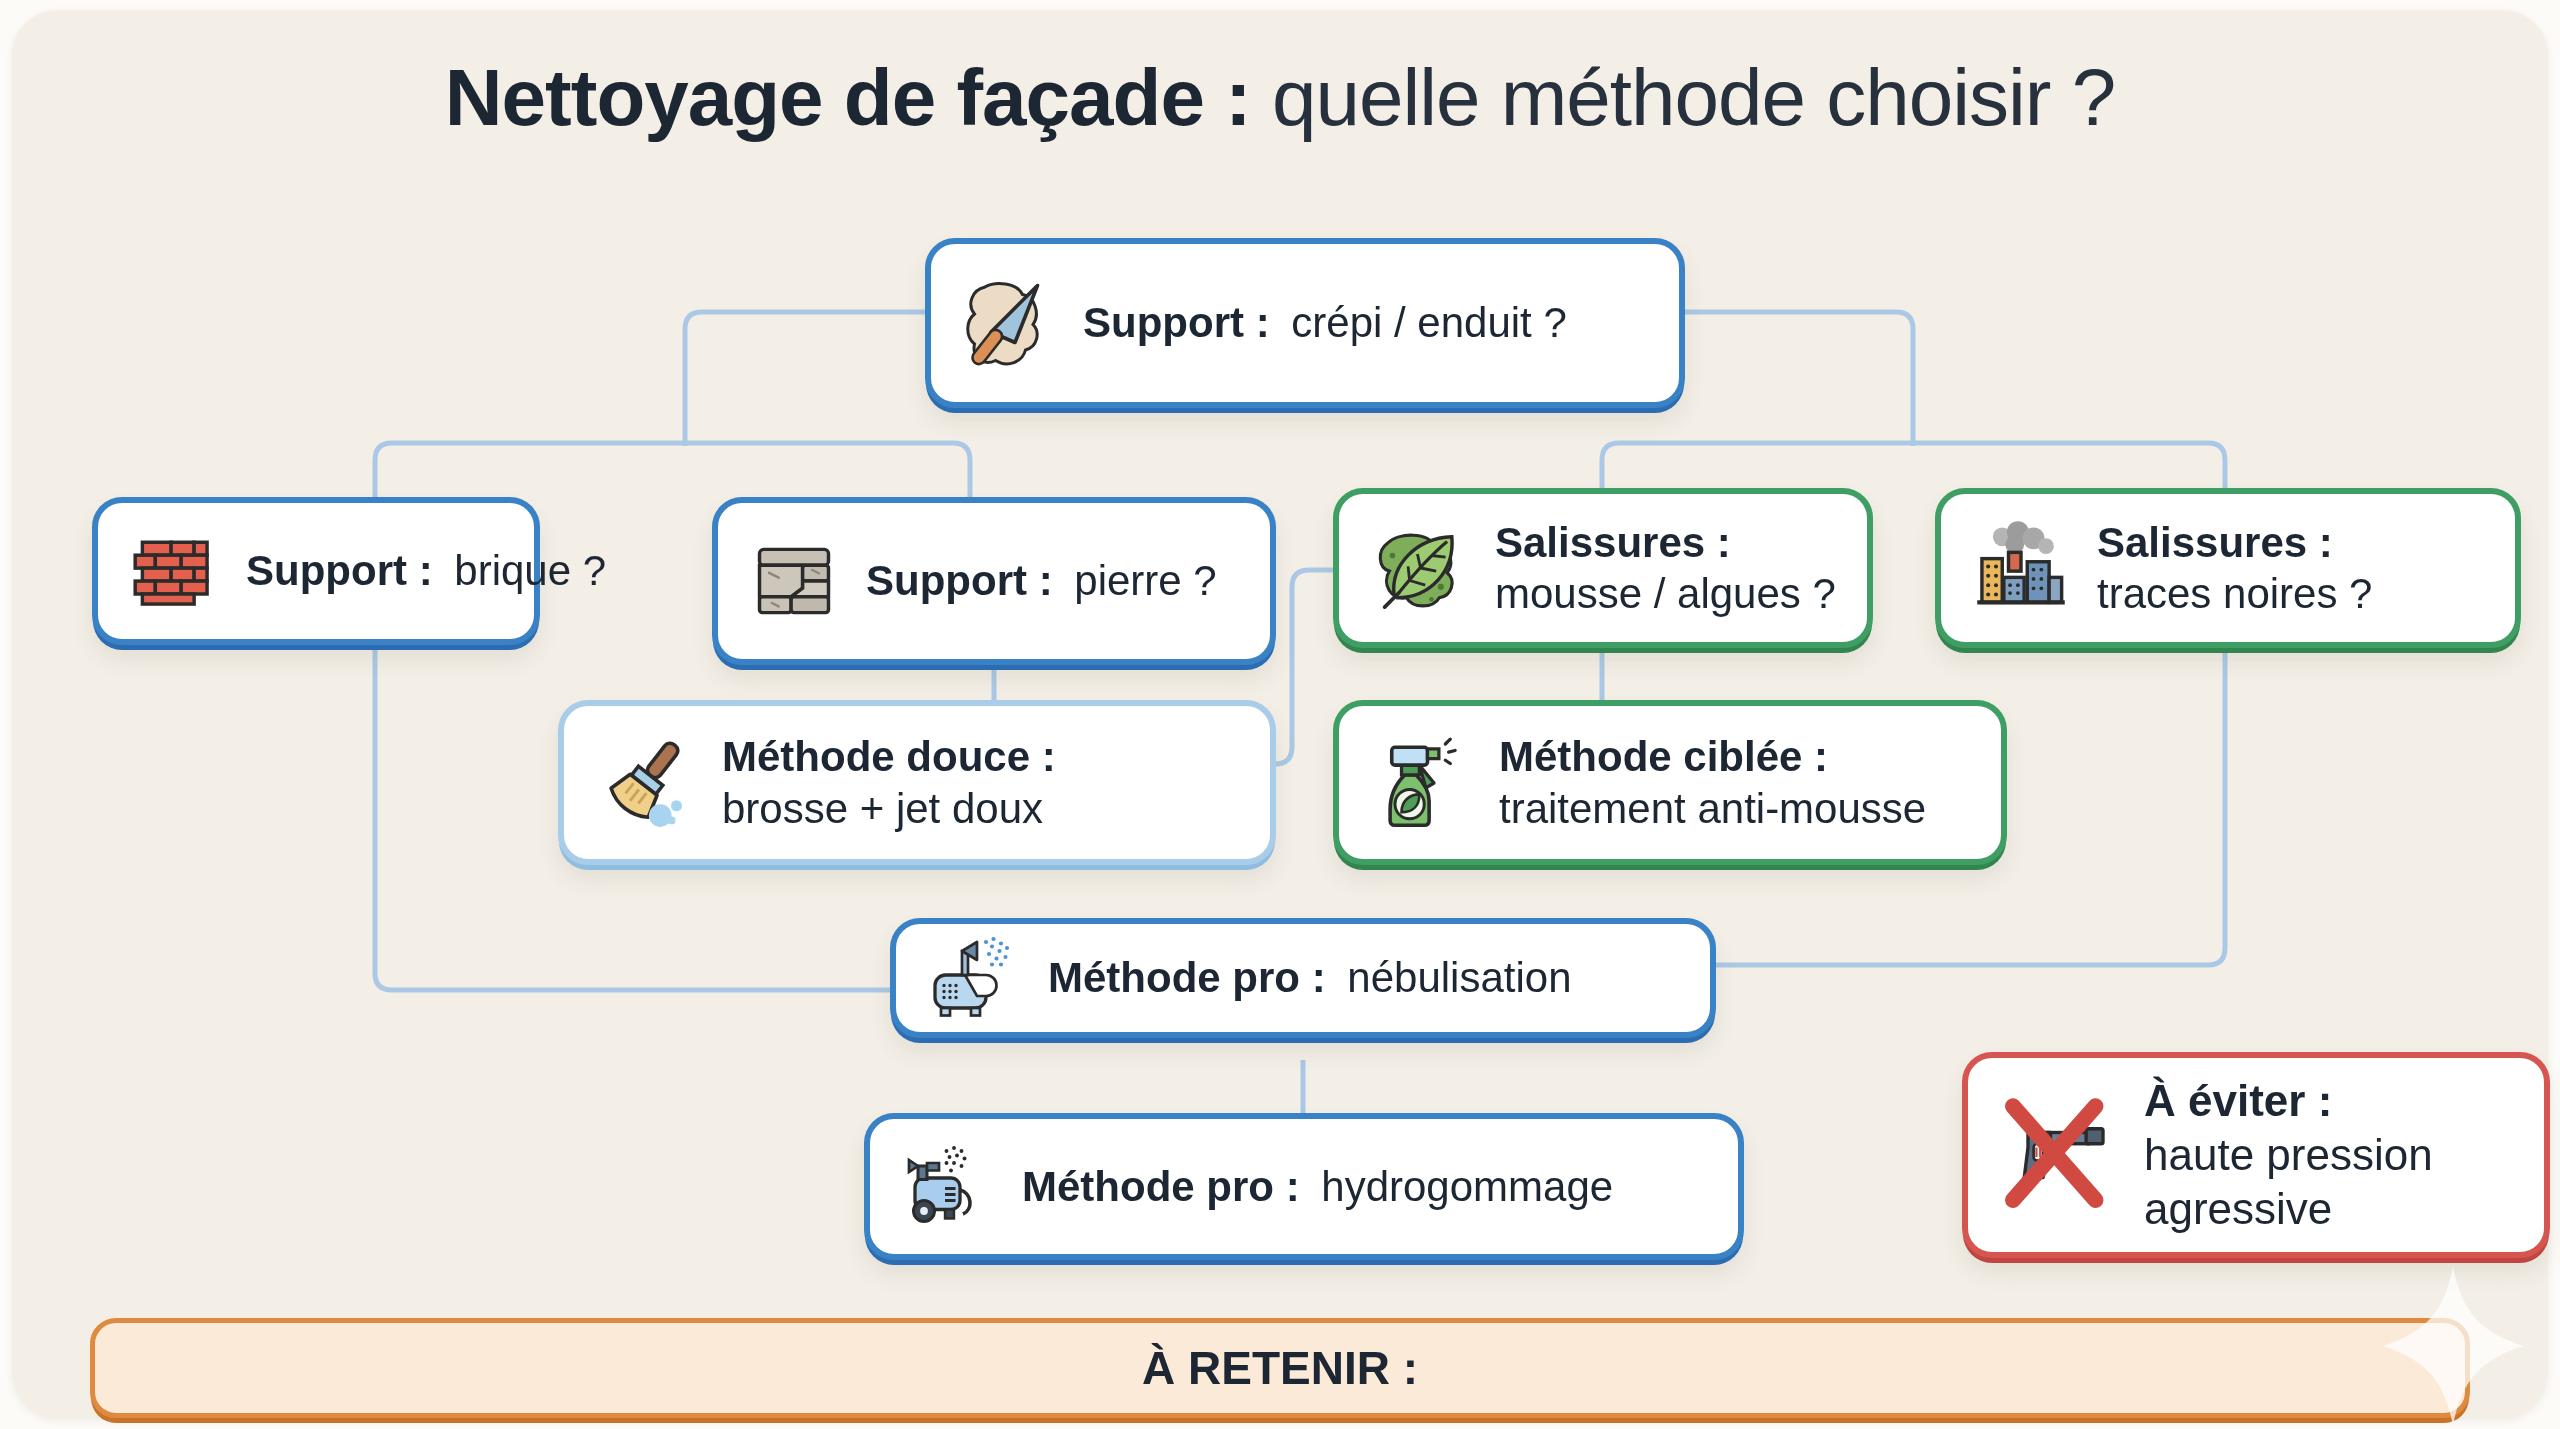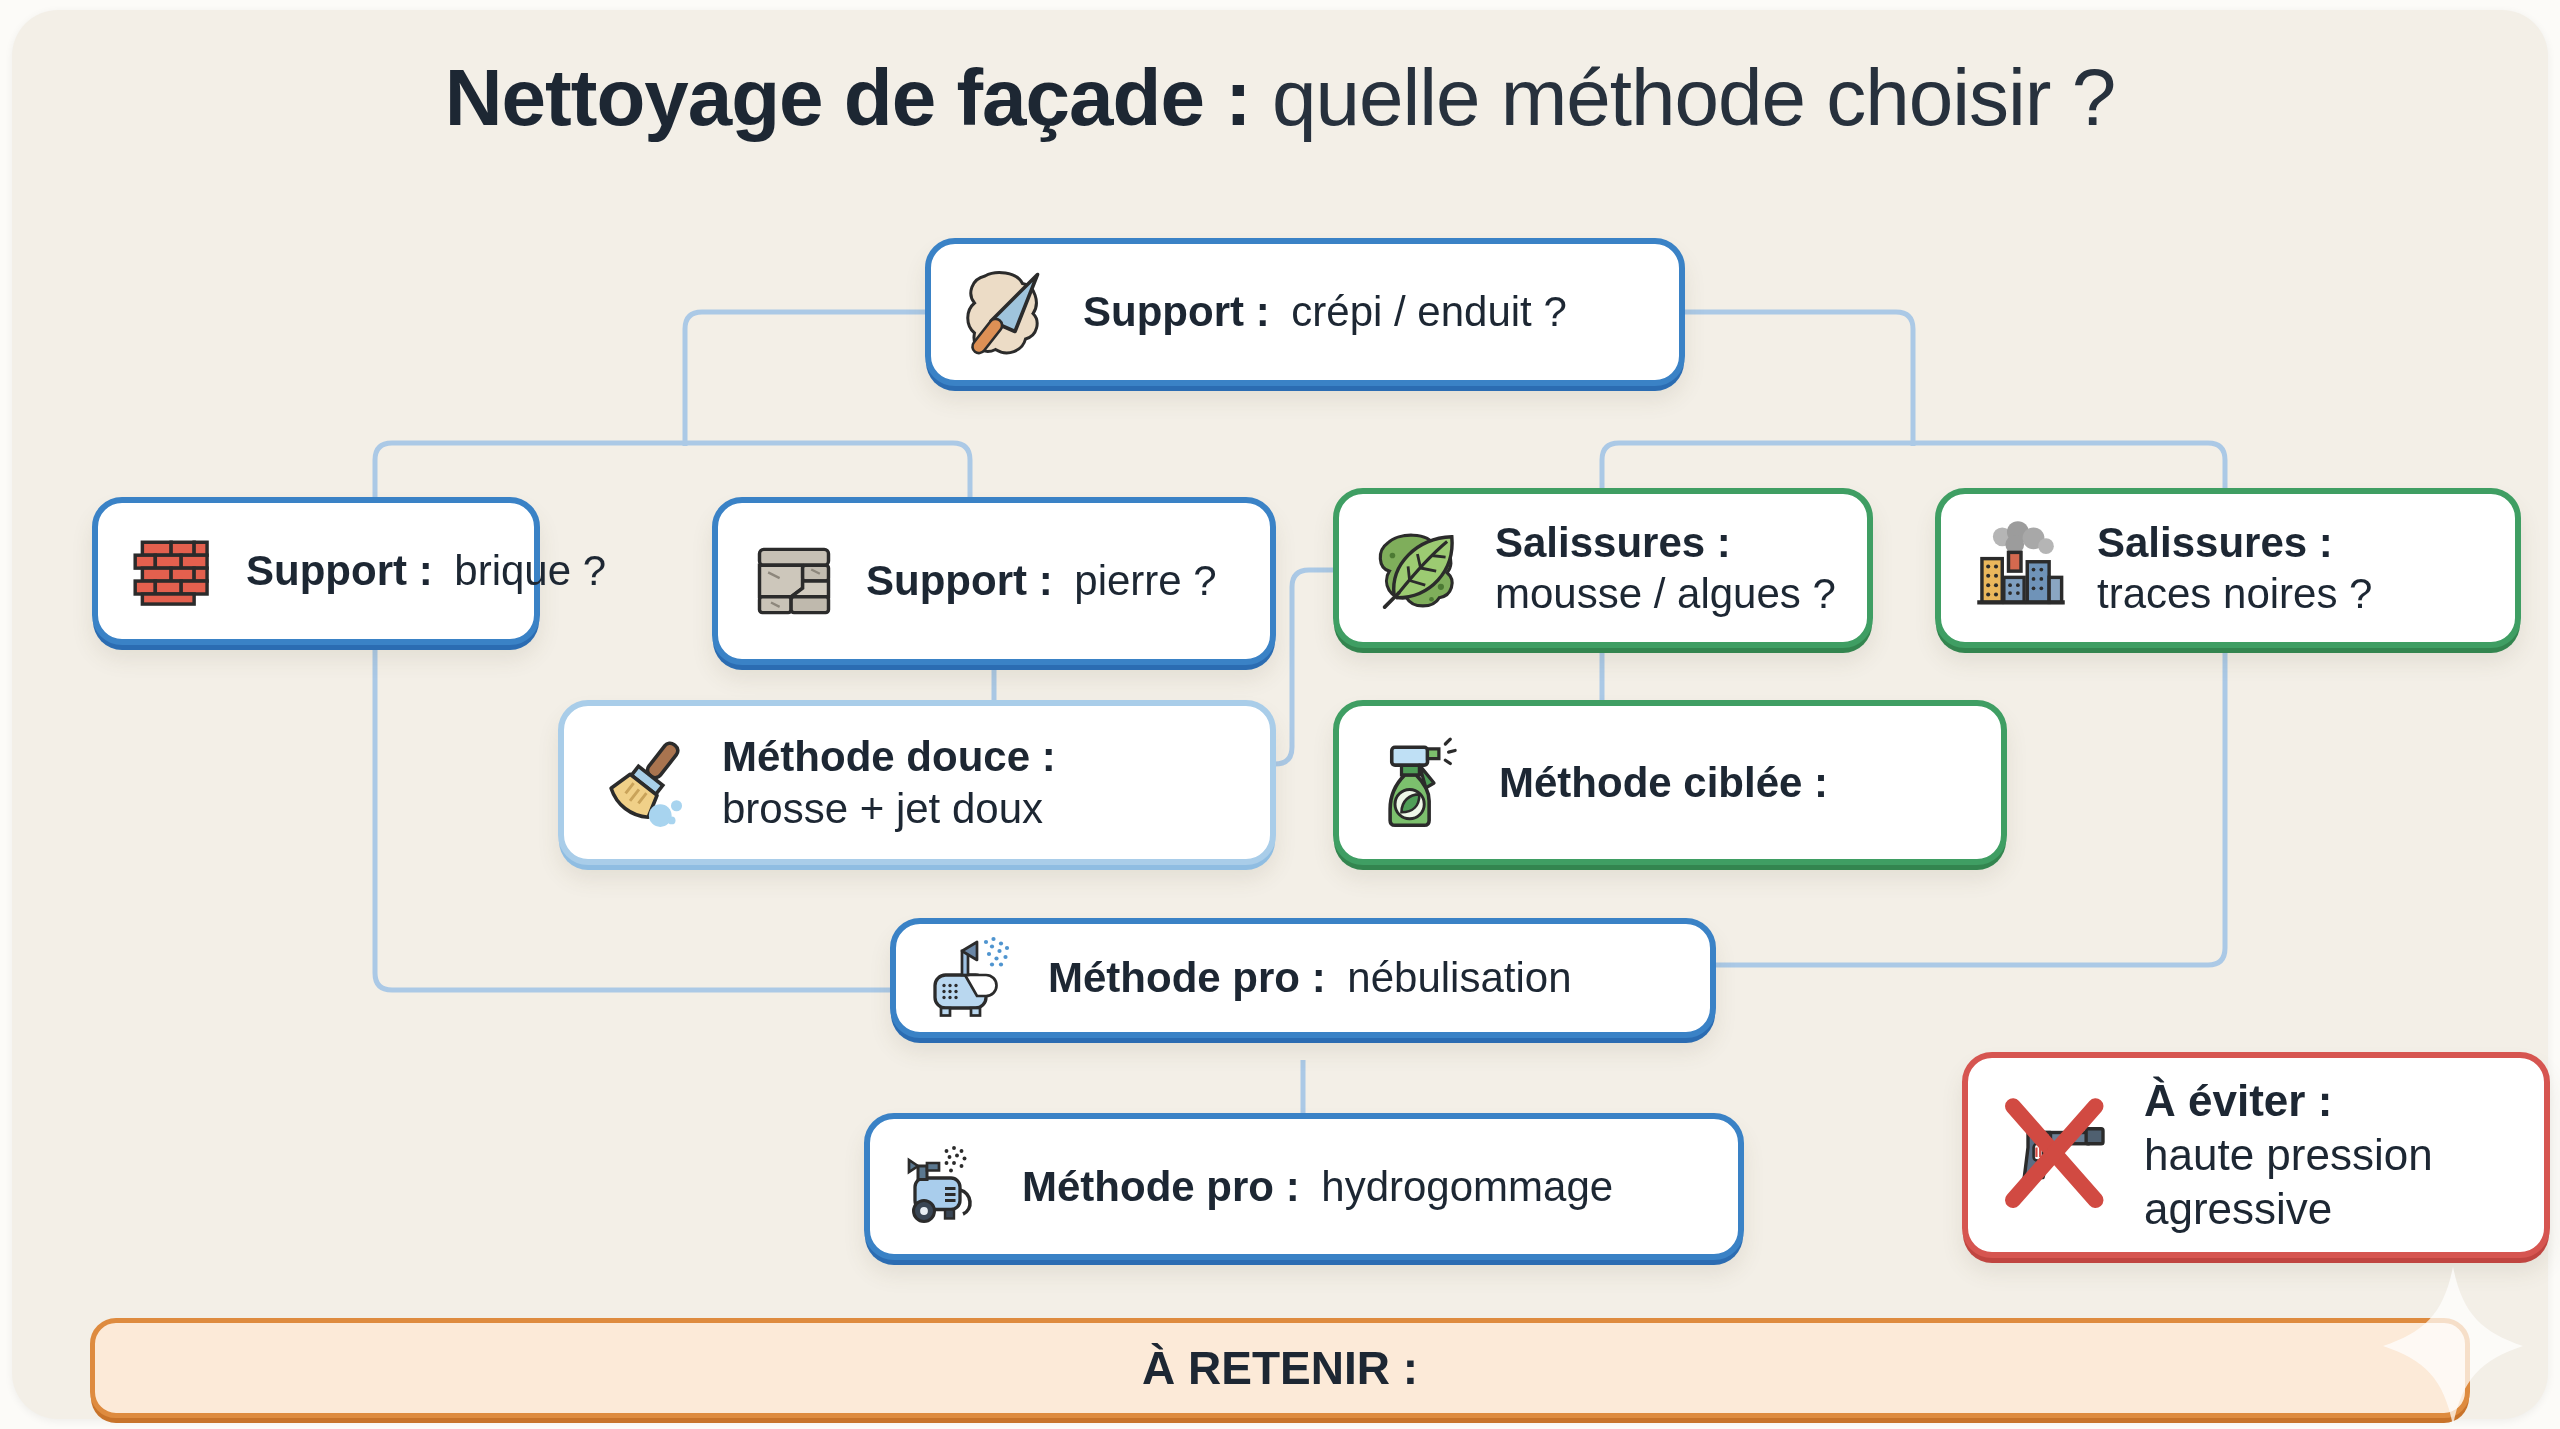--- a/index.html
+++ b/index.html
@@ -64,21 +64,21 @@
     <path d="M 1685 312 H 1896 Q 1913 312 1913 329 V 446"></path>
     <path d="M 1602 488 V 460 Q 1602 443 1619 443 H 2208 Q 2225 443 2225 460 V 488"></path>
     <path d="M 375 645 V 973 Q 375 990 392 990 H 890"></path>
     <path d="M 994 645 V 700"></path>
     <path d="M 1602 648 V 700"></path>
     <path d="M 1333 570 H 1309 Q 1292 570 1292 587 V 747 Q 1292 764 1275 764"></path>
     <path d="M 2225 648 V 948 Q 2225 965 2208 965 H 1716"></path>
     <path d="M 1303 1060 V 1113"></path>
   </svg>
 
-  <div class="node blue inline" style="left:925px;top:238px;width:760px;height:148px;">
+  <div class="node blue inline" style="left:925px;top:238px;width:760px;height:170px;">
     <span class="icon">
       <svg width="96" height="96" viewBox="0 0 64 64">
         <path d="M16 8 C7 10 4 20 9 26 C3 31 3 41 9 46 C7 55 15 61 23 57 C31 62 41 58 43 50 C51 48 53 38 48 33 C53 26 49 14 41 13 C37 5 23 4 16 8 Z" fill="#ecdcc6" stroke="#2b2b2b" stroke-width="2"></path>
         <path d="M51 7 L20 38 L36 45 Z" fill="#9fc4dc" stroke="#2b2b2b" stroke-width="2.4" stroke-linejoin="round"></path>
         <line x1="23" y1="41" x2="12" y2="55" stroke="#2b2b2b" stroke-width="10.5" stroke-linecap="round"></line>
         <line x1="23" y1="41" x2="12" y2="55" stroke="#dd9055" stroke-width="7" stroke-linecap="round"></line>
       </svg>
     </span>
     <div class="label">
       <span class="b">Support :</span>
@@ -229,20 +229,21 @@
         <path d="M20 50 C20 43 25 39 31 39 C31 46 27 50 20 50 Z" fill="#4f9e57" stroke="#2b2b2b" stroke-width="1.6"></path>
         <g stroke="#2b2b2b" stroke-width="2" stroke-linecap="round">
             <path d="M47 8 l3 -3"></path>
             <path d="M49 13 l4 -1"></path>
             <path d="M47 18 l3 2"></path>
           </g>
       </svg>
     </span>
     <div class="label">
       <span class="b">Méthode ciblée :</span>
+      <span class="r">traitement anti-mousse</span>
     </div>
   </div>
 
   <div class="node blue inline" style="left:890px;top:918px;width:826px;height:120px;">
     <span class="icon">
       <svg width="96" height="96" viewBox="0 0 64 64">
         <rect x="6" y="30" width="34" height="22" rx="7" fill="#b9d7ef" stroke="#2b2b2b" stroke-width="2.2"></rect>
         <path d="M26 30 h14 a7 7 0 0 1 0 14 h-6 Z" fill="#ffffff" stroke="#2b2b2b" stroke-width="1.8"></path>
         <g fill="#2b2b2b">
           <circle cx="12" cy="37" r="1.1"></circle>

